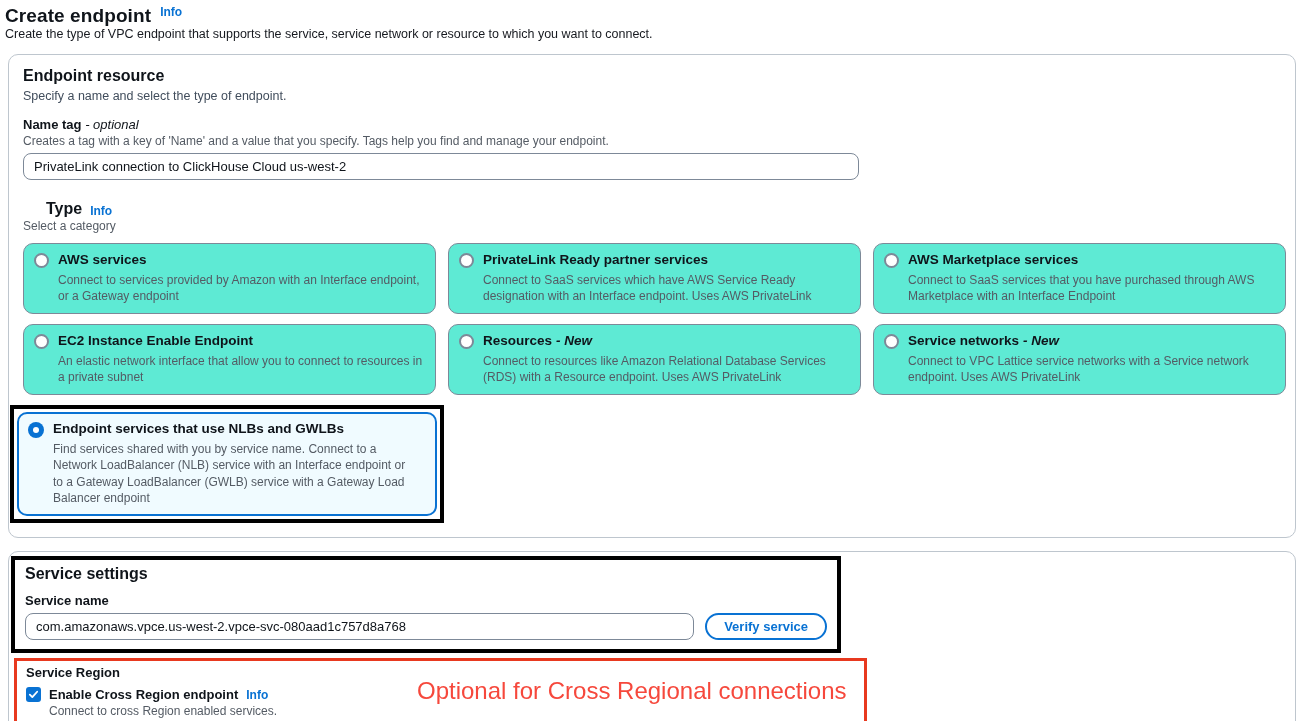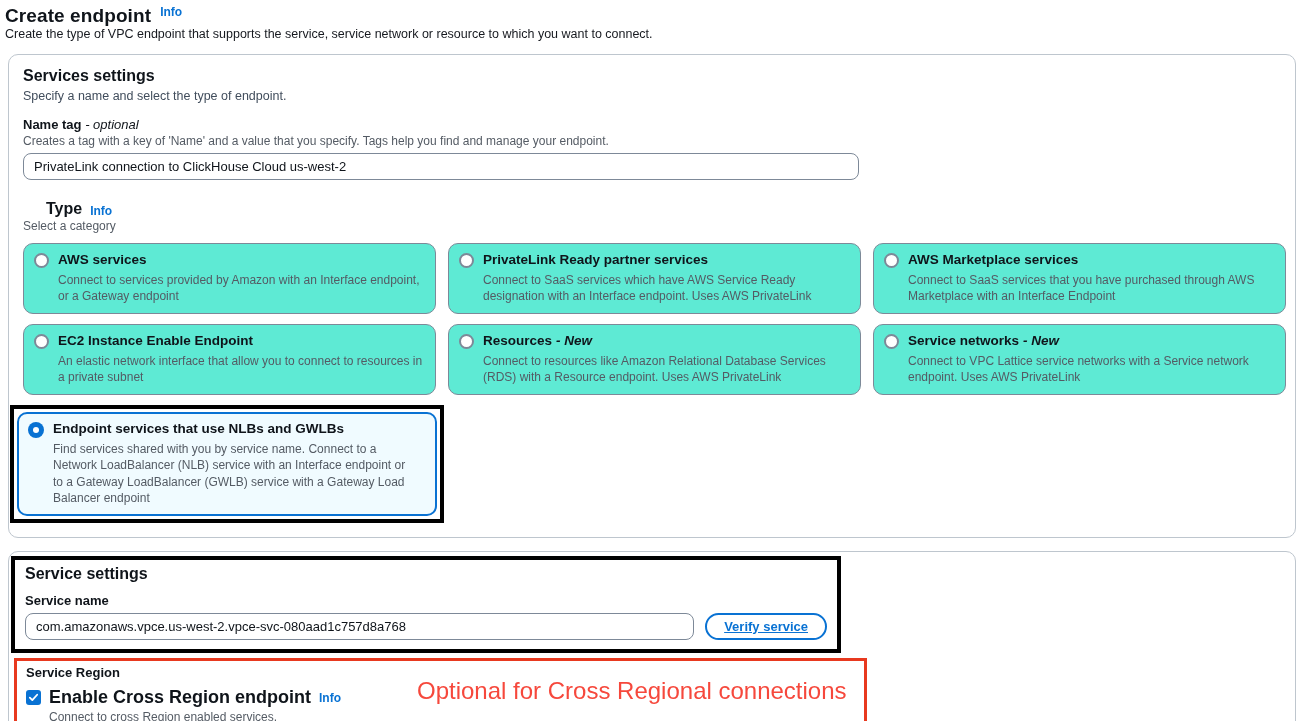--- a/index.html
+++ b/index.html
@@ -81,55 +81,55 @@
     width: 830px;
     margin: -8px 0 0 -12px;
     padding: 5px 10px 9px 10px;
   }
   .row { display: flex; align-items: center; gap: 11px; }
   input.service-input { width: 826px; margin-top: 5px; }
   .verify-btn {
     margin-top: 5px; height: 27px; padding: 0 17px;
     border: 2px solid #0972d3; border-radius: 15px; background: #fff;
     color: #0972d3; font-size: 13px; font-weight: 700;
-    font-family: "Liberation Sans", sans-serif; cursor: pointer; white-space: nowrap; text-decoration: underline;
+    font-family: "Liberation Sans", sans-serif; cursor: pointer; white-space: nowrap;
   }
   .annotation-red-box {
     border: 3px solid #e8391f;
     width: 853px;
     margin: 5px 0 0 -9px;
     padding: 4px 8px 9px 9px;
     position: relative;
   }
   .checkbox-row { display: flex; align-items: center; gap: 8px; margin-top: 7px; }
   .checkbox {
     width: 15px; height: 15px; border-radius: 3px; background: #0972d3;
     display: flex; align-items: center; justify-content: center; cursor: pointer;
   }
   .checkbox svg { display: block; }
-  .checkbox-label { font-size: 18px; font-weight: 700; }
+  .checkbox-label { font-size: 13px; font-weight: 700; }
   .checkbox-hint { font-size: 12px; color: #545b64; margin: 2px 0 0 23px; }
   .red-note {
     position: absolute; left: 400px; top: 16px;
     font-size: 24px; color: #f6483c; white-space: nowrap;
   }
 </style>
 </head>
 <body>
 
 <div class="page-header">
   <div class="h1-row">
     <h1>Create endpoint</h1>
     <a class="info-link">Info</a>
   </div>
   <div class="page-desc">Create the type of VPC endpoint that supports the service, service network or resource to which you want to connect.</div>
 </div>
 
 <section class="card">
-  <h2>Services settings</h2>
+  <h2>Endpoint resource</h2>
   <div class="subtitle">Specify a name and select the type of endpoint.</div>
 
   <div class="field-label">
     <span>Name tag</span>
     <span class="optional"> <span>- optional</span></span>
   </div>
   <div class="hint">Creates a tag with a key of 'Name' and a value that you specify. Tags help you find and manage your endpoint.</div>
   <input class="text-input" type="text" value="PrivateLink connection to ClickHouse Cloud us-west-2" style="">
 
   <div class="type-heading">

